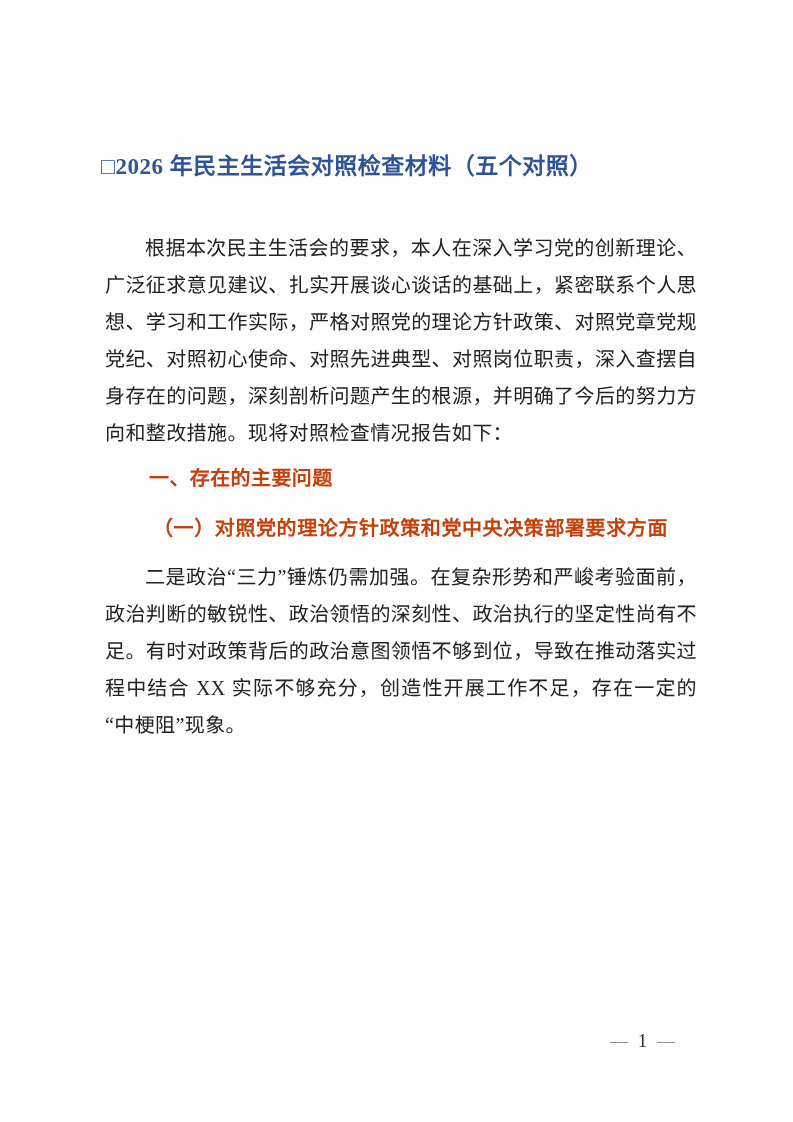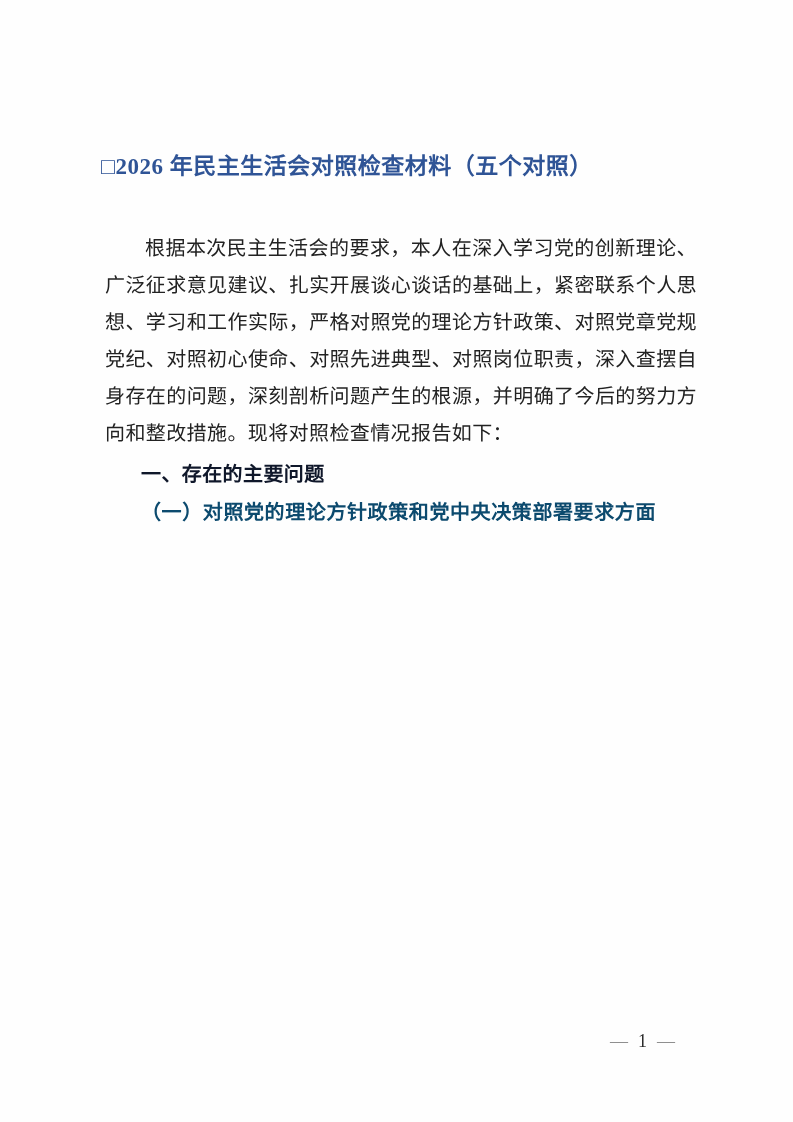--- a/index.html
+++ b/index.html
@@ -36,36 +36,36 @@
     margin: 4px;
     font-size: 20px;
     line-height: 37px;
     text-indent: 2em;
     text-align: justify;
     text-justify: inter-character;
     color: #222222;
     letter-spacing: 0.4px;
   }
   h2.section-heading {
-    margin: 0;
+    margin: 8px;
     font-size: 20px;
     line-height: 37px;
     text-indent: 2em;
     font-weight: bold;
-    color: #0f172a;
+    color: #c2410c;
     font-family: "Liberation Sans", "DejaVu Sans", sans-serif;
     letter-spacing: 0.4px;
   }
   h3.subsection-heading {
-    margin: 0;
+    margin: 12px;
     font-size: 20px;
     line-height: 38px;
     text-indent: 2em;
     font-weight: bold;
-    color: #0c4a6e;
+    color: #c2410c;
     font-family: "Liberation Serif", "DejaVu Serif", serif;
     letter-spacing: 0.6px;
   }
   .footer-pagenum {
     position: absolute;
     top: 1028px;
     right: 118px;
     font-size: 18px;
     line-height: 26px;
     font-family: "Liberation Serif", "DejaVu Serif", serif;
@@ -87,17 +87,18 @@
   <div class="content">
     <h1 class="doc-title">□2026 年民主生活会对照检查材料（五个对照）</h1>
 
     <p class="body-para">根据本次民主生活会的要求，本人在深入学习党的创新理论、广泛征求意见建议、扎实开展谈心谈话的基础上，紧密联系个人思想、学习和工作实际，严格对照党的理论方针政策、对照党章党规党纪、对照初心使命、对照先进典型、对照岗位职责，深入查摆自身存在的问题，深刻剖析问题产生的根源，并明确了今后的努力方向和整改措施。现将对照检查情况报告如下：</p>
 
     <h2 class="section-heading">一、存在的主要问题</h2>
 
     <h3 class="subsection-heading">（一）对照党的理论方针政策和党中央决策部署要求方面</h3>
 
 
+    <p class="body-para">二是政治“三力”锤炼仍需加强。在复杂形势和严峻考验面前，政治判断的敏锐性、政治领悟的深刻性、政治执行的坚定性尚有不足。有时对政策背后的政治意图领悟不够到位，导致在推动落实过程中结合 XX 实际不够充分，创造性开展工作不足，存在一定的“中梗阻”现象。</p>
 
   </div>
 
   <div class="footer-pagenum"><span class="dash">—</span><span class="num">1</span><span class="dash">—</span></div>
 </div>
 
 </body></html>

